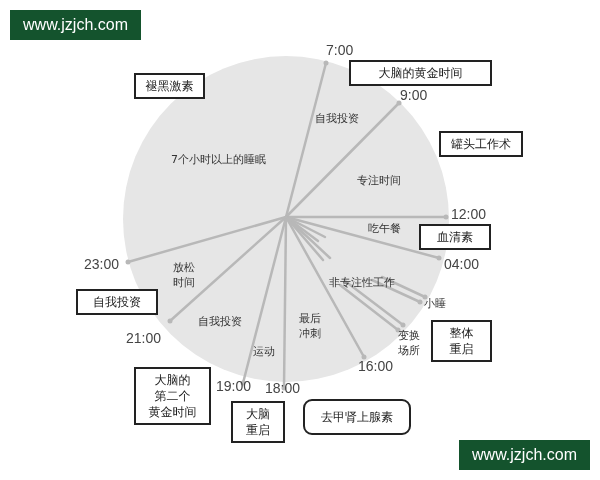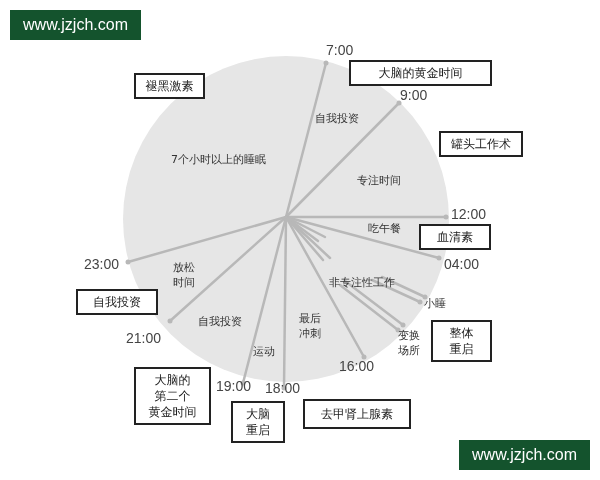--- a/index.html
+++ b/index.html
@@ -63,21 +63,21 @@
     <circle cx="243" cy="383" r="2.5"></circle>
     <circle cx="170" cy="321" r="2.5"></circle>
     <circle cx="128" cy="262" r="2.5"></circle>
   </g>
 </svg>
 
 <div class="time" style="left:326px; top:42px;">7:00</div>
 <div class="time" style="left:400px; top:87px;">9:00</div>
 <div class="time" style="left:451px; top:206px;">12:00</div>
 <div class="time" style="left:444px; top:256px;">04:00</div>
-<div class="time" style="left:339px; top:358px;">16:00</div>
+<div class="time" style="left:358px; top:358px;">16:00</div>
 <div class="time" style="left:265px; top:380px;">18:00</div>
 <div class="time" style="left:216px; top:378px;">19:00</div>
 <div class="time" style="left:126px; top:330px;">21:00</div>
 <div class="time" style="left:84px; top:256px;">23:00</div>
 
 <div class="lbl" style="left:171px; top:152px;text-align:center;">7个小时以上的睡眠</div>
 <div class="lbl" style="left:315px; top:111px;">自我投资</div>
 <div class="lbl" style="left:357px; top:173px;">专注时间</div>
 <div class="lbl" style="left:368px; top:221px;">吃午餐</div>
 <div class="lbl" style="left:329px; top:275px;">非专注性工作</div>
@@ -90,21 +90,21 @@
 <div class="lbl" style="left:198px; top:314px;">自我投资</div>
 <div class="lbl" style="left:173px; top:260px; white-space:pre-line;">放松
 时间</div>
 
 <div class="box" style="left:134px; top:73px; width:71px; height:26px;">褪黑激素</div>
 <div class="box" style="left:349px; top:60px; width:143px; height:26px;">大脑的黄金时间</div>
 <div class="box" style="left:439px; top:131px; width:84px; height:26px;">罐头工作术</div>
 <div class="box" style="left:419px; top:224px; width:72px; height:26px;">血清素</div>
 <div class="box" style="left:431px; top:320px; width:61px; height:42px;">整体
 重启</div>
-<div class="box" style="left:303px; top:399px; width:108px; height:30px;">去甲肾上腺素</div>
+<div class="box" style="left:303px; top:399px; width:108px; height:36px;border-radius:9px;">去甲肾上腺素</div>
 <div class="box" style="left:231px; top:401px; width:54px; height:42px;">大脑
 重启</div>
 <div class="box" style="left:134px; top:367px; width:77px; height:58px;">大脑的
 第二个
 黄金时间</div>
 <div class="box" style="left:76px; top:289px; width:82px; height:26px;">自我投资</div>
 
 <div class="watermark" id="wm-bottom">www.jzjch.com</div>
 
 </body></html>

